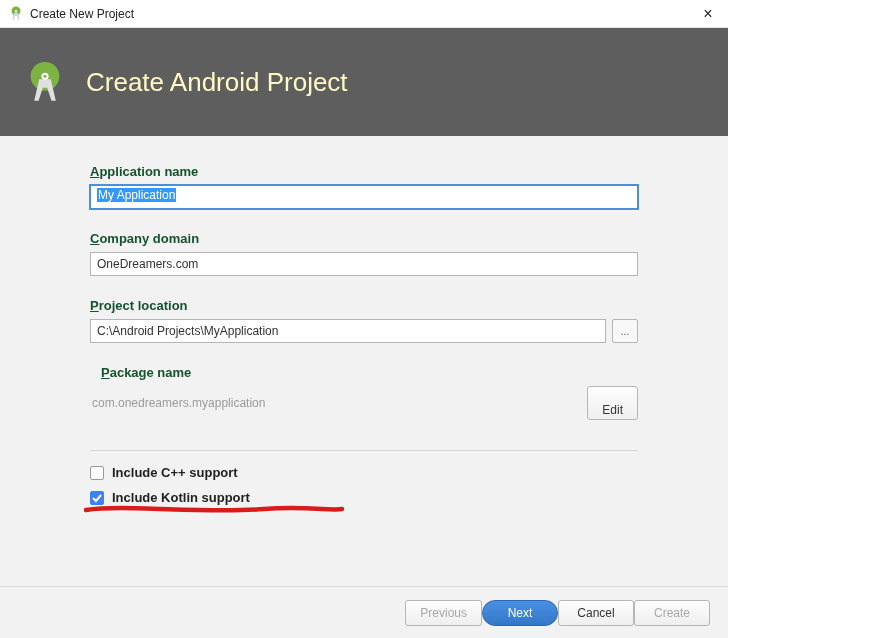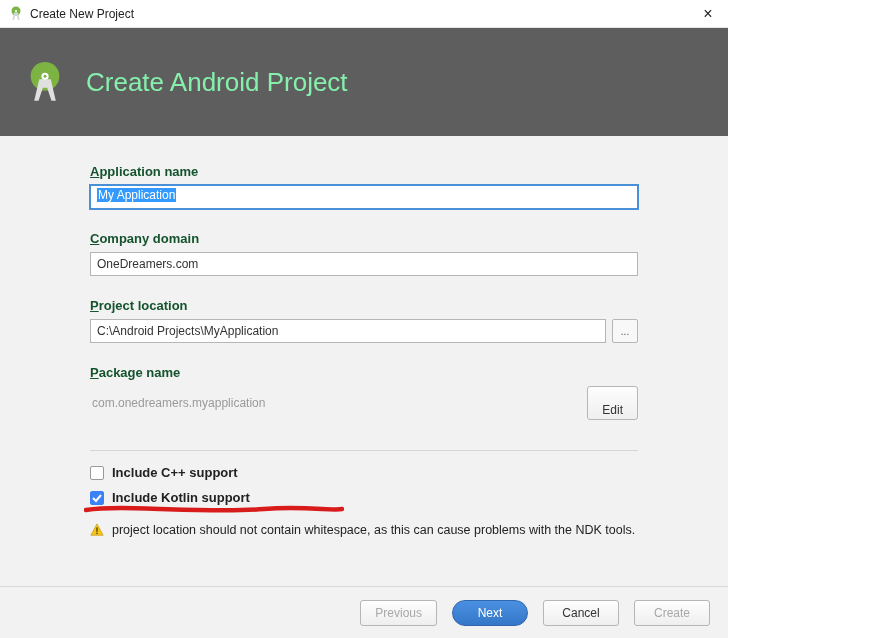--- a/index.html
+++ b/index.html
@@ -5,21 +5,21 @@
   * { box-sizing: border-box; }
   html, body { margin: 0; padding: 0; font-family: "Segoe UI", Tahoma, sans-serif; font-size: 13px; color: #222; background: #fff; }
   .window { width: 728px; height: 638px; display: flex; flex-direction: column; background: #fff; }
   .titlebar { height: 28px; display: flex; align-items: center; padding: 0 8px; border-bottom: 1px solid #e5e5e5; }
   .titlebar .app-icon { width: 16px; height: 16px; margin-right: 6px; }
   .titlebar .title { flex: 1; font-size: 12px; color: #222; }
   .titlebar .close { width: 24px; text-align: center; font-size: 16px; cursor: default; font-family: Arial, sans-serif; line-height: 16px; }
 
   .header { height: 108px; background: #5e5e5e; display: flex; align-items: center; padding: 0 22px; }
   .header .logo { width: 46px; height: 46px; margin-right: 18px; }
-  .header .headline { color: #86efac; font-size: 26px; font-weight: 400; }
+  .header .headline { color: #fef9c3; font-size: 26px; font-weight: 400; }
 
   .body { flex: 1; background: #f2f2f2; padding: 28px 90px 10px 90px; overflow: hidden; }
 
   .field-label { font-weight: 600; font-size: 13px; color: #14532d; margin-bottom: 6px; }
   .field-label .ul { text-decoration: underline; }
 
   .text-input { width: 100%; height: 24px; border: 1px solid #b6b6b6; background: #fff; padding: 2px 6px; font-family: inherit; font-size: 12px; color: #333; outline: none; }
   .text-input.focused { border: 1px solid #4a90d9; box-shadow: 0 0 0 1px #4a90d9; }
   .selection { background: #3399ff; color: #fff; padding: 0 1px; }
 
@@ -39,21 +39,21 @@
   .cb.checked { background: #3b82f6; border-color: #3b82f6; }
   .cb.checked svg { display: block; }
   .cb svg { display: none; }
   .cb-label { font-weight: 600; font-size: 13px; color: #222; }
 
   .scribble { position: absolute; left: -6px; top: 15px; width: 260px; height: 10px; pointer-events: none; }
 
   .warning-row { display: flex; align-items: center; gap: 8px; margin-top: 18px; font-size: 12.5px; color: #222; }
   .warn-icon { width: 14px; height: 14px; }
 
-  .footer { height: 52px; border-top: 1px solid #d9d9d9; background: #f2f2f2; display: flex; align-items: center; justify-content: flex-end; padding: 0 18px; gap: 15px; }
+  .footer { height: 52px; border-top: 1px solid #d9d9d9; background: #f2f2f2; display: flex; align-items: center; justify-content: flex-end; padding: 0 18px; gap: 0; }
   .ftr-btn { height: 26px; min-width: 76px; padding: 0 14px; border: 1px solid #b6b6b6; background: linear-gradient(#fdfdfd,#efefef); border-radius: 3px; font-size: 12px; color: #333; display: inline-flex; align-items: center; justify-content: center; cursor: default; }
   .ftr-btn.disabled { color: #a8a8a8; }
   .ftr-btn.primary { background: linear-gradient(#4a90e2,#3477c8); border-color: #2f66ad; color: #fff; border-radius: 13px; }
 </style>
 </head>
 <body>
 
 <div class="window">
 
   <div class="titlebar">
@@ -91,21 +91,21 @@
     </div>
 
     <div style="margin-bottom:6px;">
       <div class="field-label"><span class="ul">P</span><span>roject location</span></div>
     </div>
     <div class="row loc">
       <input class="text-input" type="text" value="C:\Android Projects\MyApplication" style="">
       <div class="browse-btn">...</div>
     </div>
 
-    <div style="margin-top:4px; margin-bottom:6px;">
+    <div style="margin-top:4px; margin-bottom:6px;margin-left:11px;">
       <div class="field-label"><span class="ul">P</span><span>ackage name</span></div>
     </div>
     <div class="pkg-row">
       <div class="pkg-val">com.onedreamers.myapplication</div>
       <div class="edit-btn">Edit</div>
     </div>
 
     <hr class="sep">
 
     <div class="cb-row">
@@ -120,28 +120,20 @@
         <svg width="10" height="10" viewBox="0 0 10 10">
             <path d="M1 5 L4 8 L9 2" stroke="#fff" stroke-width="2" fill="none"></path>
           </svg>
       </span>
       <span class="cb-label">Include Kotlin support</span>
       <svg class="scribble" viewBox="0 0 260 10" preserveAspectRatio="none">
         <path d="M2 5 C 40 -1, 120 9, 180 4 C 220 1, 250 6, 258 4" stroke="#d81b1b" stroke-width="4.5" fill="none" stroke-linecap="round"></path>
       </svg>
     </div>
 
-    <div class="warning-row">
-      <svg class="warn-icon" viewBox="0 0 16 16">
-        <path d="M8 1 L15 14 L1 14 Z" fill="#f5c518" stroke="#c49a0e" stroke-width="0.8"></path>
-        <rect x="7.2" y="5" width="1.6" height="5" fill="#5a4600"></rect>
-        <rect x="7.2" y="11" width="1.6" height="1.6" fill="#5a4600"></rect>
-      </svg>
-      <span>project location should not contain whitespace, as this can cause problems with the NDK tools.</span>
-    </div>
 
   </div>
 
   <div class="footer">
     <div class="ftr-btn disabled">Previous</div>
     <div class="ftr-btn primary">Next</div>
     <div class="ftr-btn">Cancel</div>
     <div class="ftr-btn disabled">Create</div>
   </div>
 

